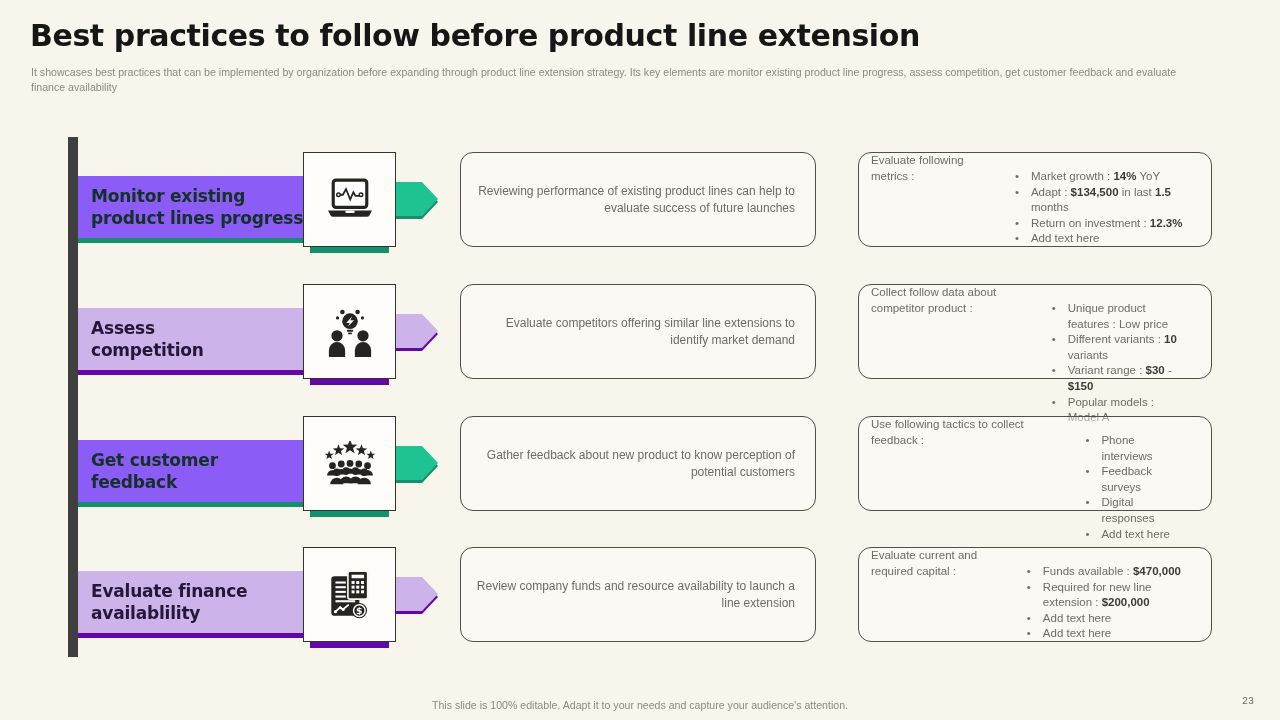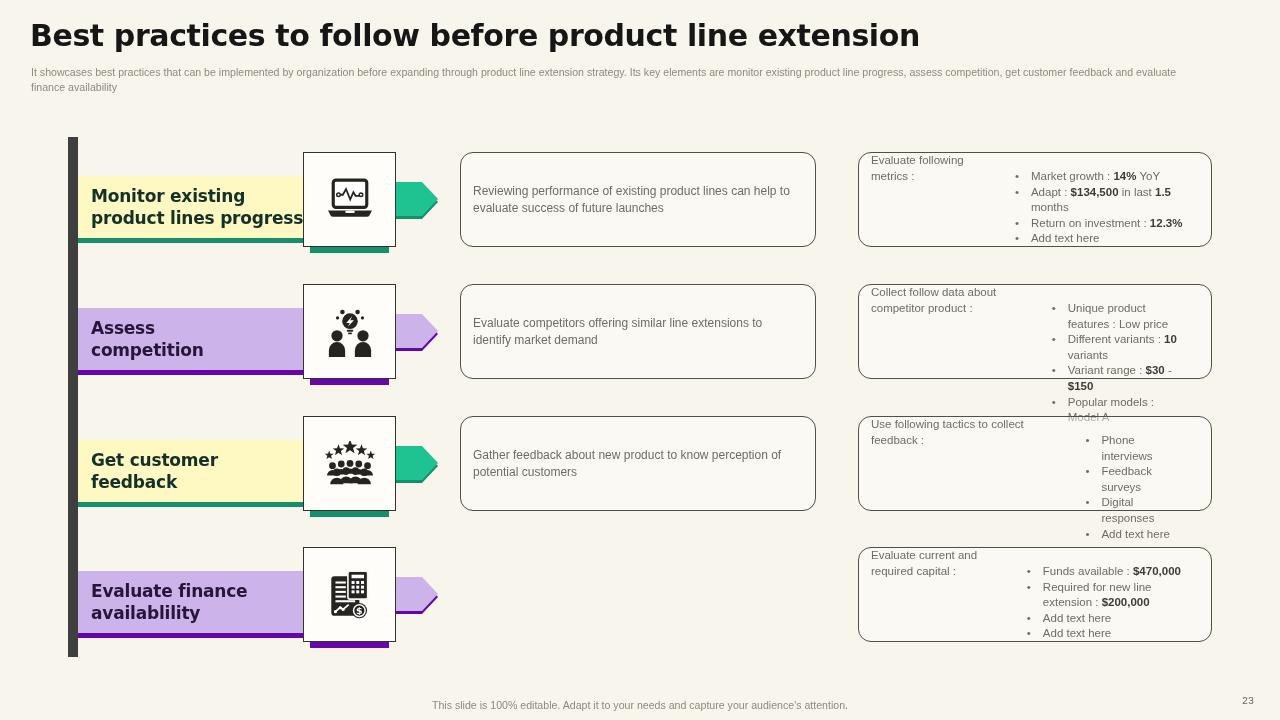--- a/index.html
+++ b/index.html
@@ -6,41 +6,41 @@
   .slide{position:relative;width:1280px;height:720px;background:#f7f5ec;overflow:hidden;
          font-family:"DejaVu Sans","Liberation Sans",sans-serif;}
   .title{position:absolute;left:30px;top:18px;font-size:30px;font-weight:bold;
          color:#161616;letter-spacing:-0.4px;}
   .subtitle{position:absolute;left:31px;top:65px;width:1180px;font-size:10.6px;
          line-height:1.38;color:#8d8b80;font-family:"Liberation Sans",sans-serif;}
   .vbar{position:absolute;left:68px;top:137px;width:10px;height:520px;background:#3f3f3f;}
 
   .row{position:absolute;left:0;width:1280px;height:101px;}
   .band{position:absolute;left:78px;top:24px;width:318px;height:62px;display:flex;align-items:center;}
-  .band.green{background:#fef9c3;border-bottom:5px solid #14916c;}
+  .band.green{background:#8b5cf6;border-bottom:5px solid #14916c;}
   .band.purple{background:#ccb3e9;border-bottom:5px solid #6606a8;}
   .band-label{padding-left:13px;font-size:17px;font-weight:bold;line-height:1.3;
          white-space:pre-line;letter-spacing:-0.2px;}
   .band.green .band-label{color:#143129;}
   .band.purple .band-label{color:#261639;}
 
   .icon-box{position:absolute;left:303px;top:0;width:93px;height:95px;background:#fefdf9;
          border:1.5px solid #33322e;box-sizing:border-box;z-index:2;
          display:flex;align-items:center;justify-content:center;}
   .under-bar{position:absolute;left:310px;top:95px;width:79px;height:6px;z-index:2;}
   .under-bar.green{background:#14916c;}
   .under-bar.purple{background:#6606a8;}
 
   .arrow{position:absolute;left:394px;top:27px;z-index:1;}
 
   .desc-box,.detail-box{position:absolute;top:0;height:95px;box-sizing:border-box;
          border:1.2px solid #514f47;border-radius:13px;background:rgba(255,255,255,0.42);}
   .desc-box{left:460px;width:356px;display:flex;align-items:center;}
   .desc-box p{margin:0;padding:0 20px 0 12px;font-size:12px;line-height:1.4;color:#6e6d63;
-         font-family:"Liberation Sans",sans-serif;}
+         font-family:"Liberation Sans",sans-serif;text-align:right;}
   .detail-box{left:858px;width:354px;display:flex;flex-direction:row;justify-content:center;
          padding:0 10px 0 12px;font-family:"Liberation Sans",sans-serif;}
   .detail-title{font-size:11.5px;color:#6e6d63;line-height:15.5px;}
   .detail-box ul{margin:16px;padding:0;list-style:none;}
   .detail-box li{position:relative;padding-left:23px;font-size:11.5px;line-height:15.6px;color:#6e6d63;}
   .detail-box li::before{content:"•";position:absolute;left:7px;color:#6e6d63;}
   .b{font-weight:bold;color:#3d3c35;}
 
   .footer{position:absolute;left:0;top:699px;width:1280px;text-align:center;font-size:10.6px;
          color:#8d8b80;font-family:"Liberation Sans",sans-serif;}
@@ -216,20 +216,23 @@
         <path d="M8,41 l4.5,-4 2.8,1.8 5.5,-4.6" fill="none" stroke="#ffffff" stroke-width="1.7"></path>
         <circle cx="8" cy="41" r="1.5" fill="#ffffff"></circle>
         <circle cx="12.7" cy="37.2" r="1.5" fill="#ffffff"></circle>
         <circle cx="15.4" cy="38.9" r="1.5" fill="#ffffff"></circle>
         <circle cx="31" cy="40" r="7.4" fill="#262420"></circle>
         <circle cx="31" cy="40" r="5.6" fill="none" stroke="#ffffff" stroke-width="1.4"></circle>
         <text x="31" y="43.4" text-anchor="middle" font-size="9" font-weight="bold" fill="#ffffff" font-family="DejaVu Sans, sans-serif">$</text>
       </svg>
     </div>
     <div class="under-bar purple"></div>
+    <div class="desc-box">
+      <p>Review company funds and resource availability to launch a line extension</p>
+    </div>
     <div class="detail-box">
       <div class="detail-title">Evaluate current and required capital :</div>
       <ul>
         <li><span>Funds available : </span><span class="b">$470,000</span><span></span></li>
         <li><span>Required for new line extension : </span><span class="b">$200,000</span><span></span></li>
         <li><span>Add text here</span></li>
         <li><span>Add text here</span></li>
       </ul>
     </div>
   </div>

